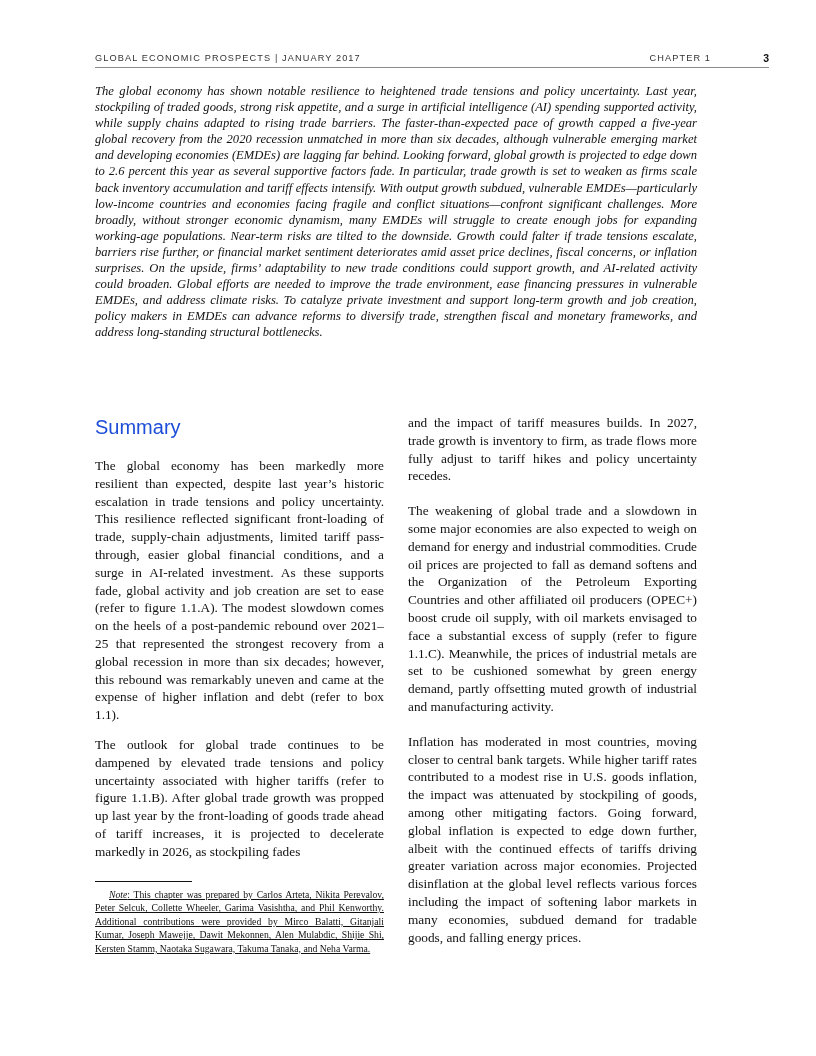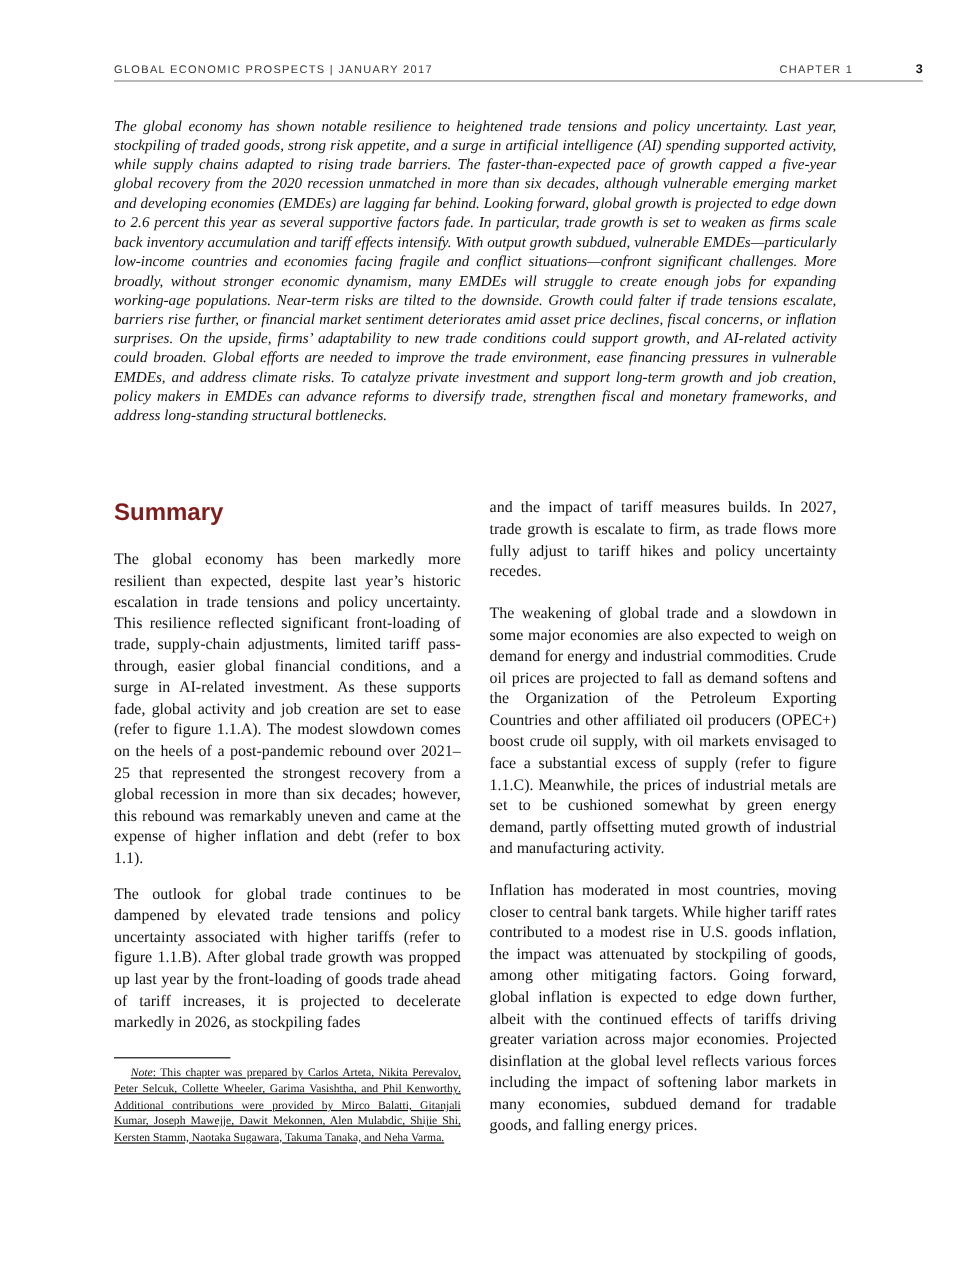--- a/index.html
+++ b/index.html
@@ -3,29 +3,29 @@
 <meta charset="utf-8">
 <style>
   html, body { margin: 0; padding: 0; background: #ffffff; }
   body { width: 816px; height: 1056px; position: relative; overflow: hidden; color: #111; }
   .header { position: absolute; left: 95px; top: 53px; width: 674px; height: 14px; font-family: "Liberation Sans", sans-serif; font-size: 9.2px; letter-spacing: 1.1px; color: #333; }
   .header .left { position: absolute; left: 0; top: 0; }
   .header .chapter { position: absolute; right: 58px; top: 0; text-align: center; }
   .header .pnum { position: absolute; right: 0; top: -1px; font-weight: bold; font-size: 10.5px; letter-spacing: 0; color: #111; }
   .header-rule { position: absolute; left: 95px; top: 67px; width: 674px; height: 0; border-top: 1.6px solid #8a8a8a; }
 
-  .abstract { position: absolute; left: 95px; top: 97px; width: 602px; font-family: "Liberation Serif", serif; font-style: italic; font-size: 12.6px; line-height: 16.1px; text-align: justify; color: #111; margin: 0; }
+  .abstract { position: absolute; left: 95px; top: 83px; width: 602px; font-family: "Liberation Serif", serif; font-style: italic; font-size: 12.6px; line-height: 16.1px; text-align: justify; color: #111; margin: 0; }
 
   .col { position: absolute; top: 414px; width: 289px; font-family: "Liberation Serif", serif; font-size: 13.3px; line-height: 17.8px; color: #111; }
   .col-left { left: 95px; }
   .col-right { left: 408px; }
   .col p { margin: 0 0 12px 0; text-align: justify; }
   .col-right p { margin-bottom: 17px; }
 
-  h2.summary { font-family: "Liberation Sans", sans-serif; font-weight: bold; font-size: 20px; color: #7f1d1d; margin: 0 0 17px 0; line-height: 26px; }
+  h2.summary { font-family: "Liberation Sans", sans-serif; font-weight: normal; font-size: 20px; color: #1d4ed8; margin: 0 0 17px 0; line-height: 26px; }
 
   .fn-rule { position: absolute; left: 95px; top: 881px; width: 97px; border-top: 1px solid #111; }
   .footnote { position: absolute; left: 95px; top: 888px; width: 289px; font-family: "Liberation Serif", serif; font-size: 9.7px; line-height: 13.4px; text-align: justify; color: #111; margin: 0; text-indent: 14px; text-decoration: underline; }
   .footnote .note-label { font-style: italic; }
 </style>
 </head>
 <body>
 
 <div class="header">
   <span class="left">GLOBAL ECONOMIC PROSPECTS | JANUARY 2017</span>
@@ -36,19 +36,19 @@
 
 <p class="abstract">The global economy has shown notable resilience to heightened trade tensions and policy uncertainty. Last year, stockpiling of traded goods, strong risk appetite, and a surge in artificial intelligence (AI) spending supported activity, while supply chains adapted to rising trade barriers. The faster-than-expected pace of growth capped a five-year global recovery from the 2020 recession unmatched in more than six decades, although vulnerable emerging market and developing economies (EMDEs) are lagging far behind. Looking forward, global growth is projected to edge down to 2.6 percent this year as several supportive factors fade. In particular, trade growth is set to weaken as firms scale back inventory accumulation and tariff effects intensify. With output growth subdued, vulnerable EMDEs—particularly low-income countries and economies facing fragile and conflict situations—confront significant challenges. More broadly, without stronger economic dynamism, many EMDEs will struggle to create enough jobs for expanding working-age populations. Near-term risks are tilted to the downside. Growth could falter if trade tensions escalate, barriers rise further, or financial market sentiment deteriorates amid asset price declines, fiscal concerns, or inflation surprises. On the upside, firms’ adaptability to new trade conditions could support growth, and AI-related activity could broaden. Global efforts are needed to improve the trade environment, ease financing pressures in vulnerable EMDEs, and address climate risks. To catalyze private investment and support long-term growth and job creation, policy makers in EMDEs can advance reforms to diversify trade, strengthen fiscal and monetary frameworks, and address long-standing structural bottlenecks.</p>
 
 <div class="col col-left">
   <h2 class="summary">Summary</h2>
   <p>The global economy has been markedly more resilient than expected, despite last year’s historic escalation in trade tensions and policy uncertainty. This resilience reflected significant front-loading of trade, supply-chain adjustments, limited tariff pass-through, easier global financial conditions, and a surge in AI-related investment. As these supports fade, global activity and job creation are set to ease (refer to figure 1.1.A). The modest slowdown comes on the heels of a post-pandemic rebound over 2021–25 that represented the strongest recovery from a global recession in more than six decades; however, this rebound was remarkably uneven and came at the expense of higher inflation and debt (refer to box 1.1).</p>
   <p>The outlook for global trade continues to be dampened by elevated trade tensions and policy uncertainty associated with higher tariffs (refer to figure 1.1.B). After global trade growth was propped up last year by the front-loading of goods trade ahead of tariff increases, it is projected to decelerate markedly in 2026, as stockpiling fades</p>
 </div>
 
 <div class="col col-right">
-  <p>and the impact of tariff measures builds. In 2027, trade growth is escalate to firm, as trade flows more fully adjust to tariff hikes and policy uncer­tainty recedes.</p>
+  <p>and the impact of tariff measures builds. In 2027, trade growth is inventory to firm, as trade flows more fully adjust to tariff hikes and policy uncer­tainty recedes.</p>
   <p>The weakening of global trade and a slowdown in some major economies are also expected to weigh on demand for energy and industrial commodi­ties. Crude oil prices are projected to fall as demand softens and the Organization of the Petroleum Exporting Countries and other affiliat­ed oil producers (OPEC+) boost crude oil supply, with oil markets envisaged to face a substantial excess of supply (refer to figure 1.1.C). Mean­while, the prices of industrial metals are set to be cushioned somewhat by green energy demand, partly offsetting muted growth of industrial and manufacturing activity.</p>
   <p>Inflation has moderated in most countries, moving closer to central bank targets. While higher tariff rates contributed to a modest rise in U.S. goods inflation, the impact was attenuated by stockpiling of goods, among other mitigating factors. Going forward, global inflation is expected to edge down further, albeit with the continued effects of tariffs driving greater variation across major economies. Projected disinflation at the global level reflects various forces including the impact of softening labor markets in many economies, subdued demand for tradable goods, and falling energy prices.</p>
 </div>
 
 <div class="fn-rule"></div>
 <p class="footnote"><span class="note-label">Note</span><span>: This chapter was prepared by Carlos Arteta, Nikita Perevalov, Peter Selcuk, Collette Wheeler, Garima Vasishtha, and Phil Kenworthy. Additional contributions were provided by Mirco Balatti, Gitanjali Kumar, Joseph Mawejje, Dawit Mekonnen, Alen Mulabdic, Shijie Shi, Kersten Stamm, Naotaka Sugawara, Takuma Tanaka, and Neha Varma.</span></p>
 
 </body></html>

